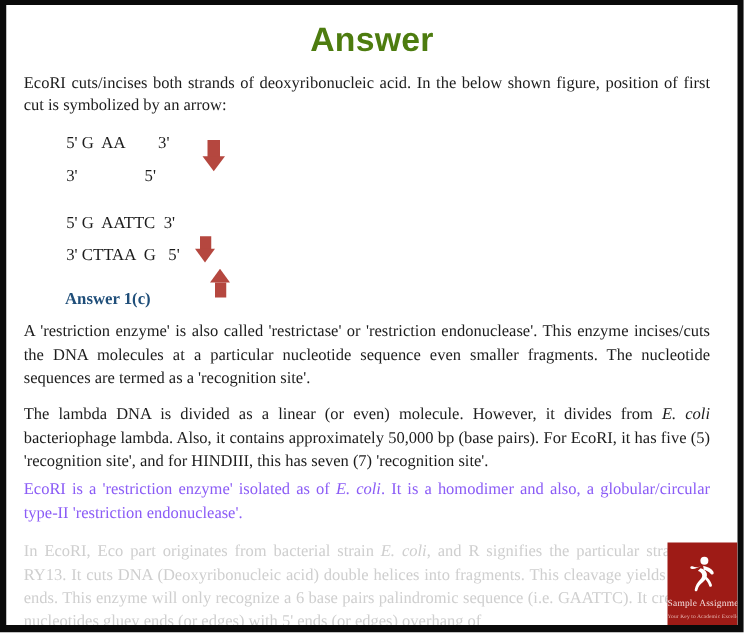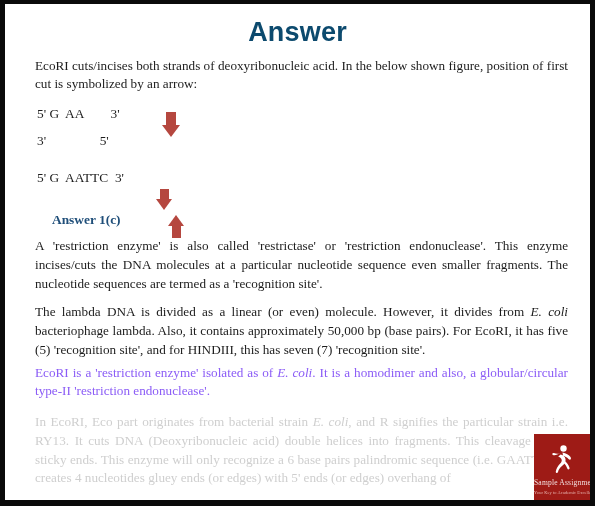--- a/index.html
+++ b/index.html
@@ -26,41 +26,41 @@
     left: 0; top: 0;
     width: 585px;
     height: 496px;
     overflow: hidden;
   }
   .title {
     font-family: "Liberation Sans", "DejaVu Sans", sans-serif;
     font-weight: bold;
     font-size: 27px;
     text-align: center;
-    color: #0c4a6e;
+    color: #4d7c0f;
     margin: 14px 0 0 0;
     letter-spacing: 0.2px;
     line-height: 1.1;
   }
   .para {
     font-size: 13.2px;
     line-height: 1.42;
     text-align: justify;
     color: #1c1c1c;
     margin: 0;
-    padding: 0 22px 0 30px;
+    padding: 0 22px 0 14px;
   }
   .para.lead {
     margin-top: 9px;
   }
   .seq {
     font-size: 13.4px;
     line-height: 1.4;
     color: #1c1c1c;
-    padding-left: 32px;
+    padding-left: 48px;
     white-space: pre;
     margin: 0;
   }
   .seq-block { position: relative; }
   .gap-a { height: 11px; }
   .gap-b { height: 9px; }
   .gap-c { height: 8px; }
   .heading-sub {
     font-size: 13.4px;
     font-weight: bold;
@@ -151,20 +151,21 @@
     </div>
 
     <div class="gap-b"></div>
 
 
     <div class="gap-b"></div>
 
     <div class="seq-block">
       <div class="seq">5' G  AATTC  3'</div>
       <div class="gap-c"></div>
+      <div class="seq">3' CTTAA  G   5'</div>
     </div>
 
     <div style="height:16px"></div>
 
     <div class="heading-sub">Answer 1(c)</div>
 
     <div style="height:7px"></div>
 
     <p class="para jblock">A 'restriction enzyme' is also called 'restrictase' or 'restriction endonuclease'. This enzyme incises/cuts the DNA molecules at a particular nucleotide sequence even smaller fragments. The nucleotide sequences are termed as a 'recognition site'.</p>
 

